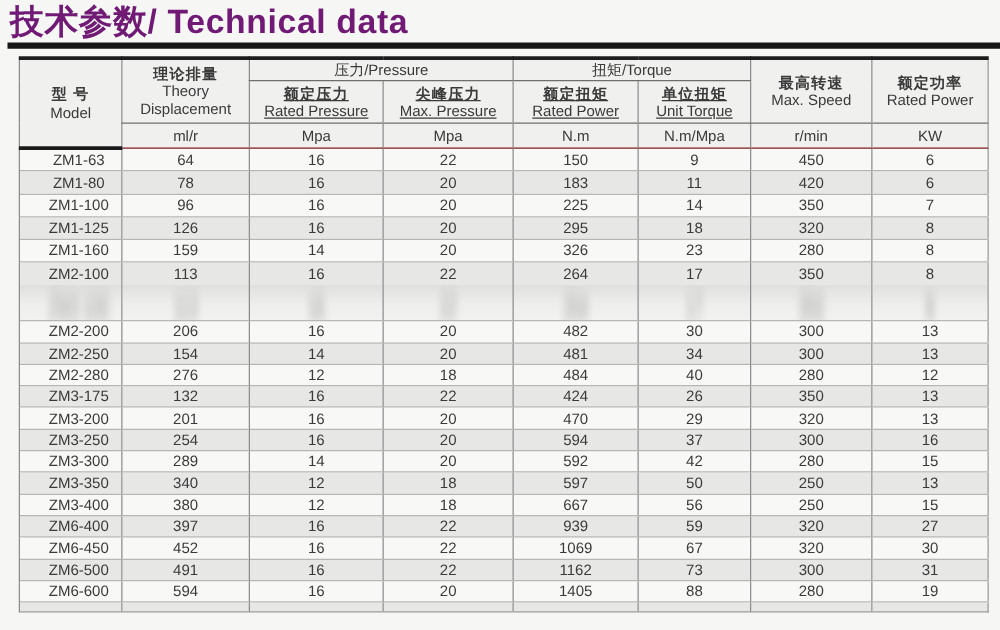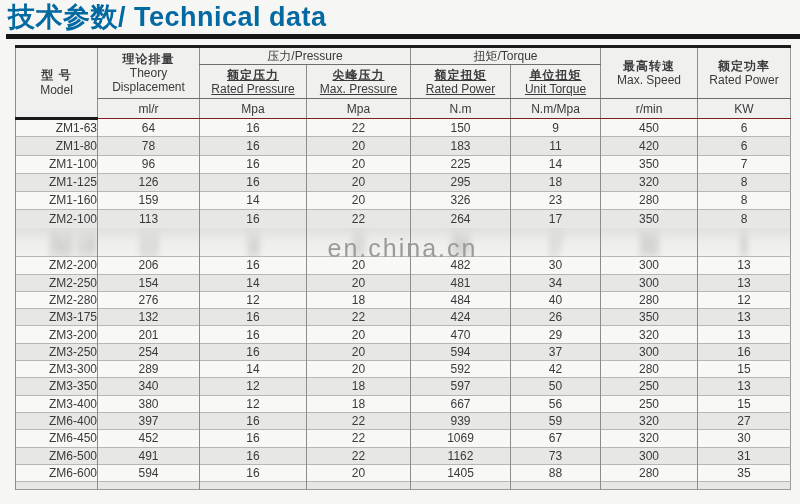--- a/index.html
+++ b/index.html
@@ -2,21 +2,21 @@
 <html><head>
 <meta charset="utf-8">
 <style>
   * { margin:0; padding:0; box-sizing:border-box; }
   html,body { width:800px; height:504px; overflow:hidden; background:#f6f6f5;
               font-family:"Liberation Sans","DejaVu Sans",sans-serif; }
   .page { position:relative; width:800px; height:504px; }
 
   
   .title { padding:3px 0 0 8px; font-size:27px; line-height:29px; font-weight:bold;
-           color:#0369a1; letter-spacing:0.5px; white-space:nowrap; }
+           color:#701a75; letter-spacing:0.5px; white-space:nowrap; }
   .title-bar { margin:2px 0 0 6px; height:5px; background:#161616; }
 
   
   .table-wrap { position:relative; margin:6px 10px 0 15px; }
   table { width:775px; border-collapse:collapse; table-layout:fixed;
           border:1px solid #9a9a9a; border-top:3px solid #1d1d1d;
           font-size:12px; color:#3a3a3a; }
   th, td { border-left:1px solid #8d8d8d; font-weight:normal; text-align:center;
            vertical-align:middle; line-height:1.18; overflow:hidden; }
   thead th { background:#f0f0ef; border-bottom:1px solid #6e6e6e; padding:1px 0; }
@@ -25,21 +25,21 @@
   thead tr.units th { height:20px; border-bottom:1px solid #7f1d1d; }
   th.c-model { border-bottom:3px solid #1a1a1a; }
   .zh { display:block; font-weight:bold; letter-spacing:1px; }
   .en { display:block; font-weight:normal; letter-spacing:0; }
 
   tbody td { border-top:1px solid #b6b6b6; height:18.2px; }
   tbody tr.first td { border-top:none; }
   tbody tr.odd  td { background:#f8f8f7; }
   tbody tr.even td { background:#e7e7e6; }
   tbody tr.sec2 td { height:17.3px; }
-  tbody td.model-cell { text-align:right; padding-left:13px; }
+  tbody td.model-cell { text-align:center; padding-left:13px; }
 
   
   tbody tr.band td { height:29px; border-top:none;
         background:linear-gradient(#e0e0df 0%, #eeeeec 55%, #f2f2f0 100%); }
   .ghost { display:inline-block; color:#4a4a4a; opacity:.55;
            filter:blur(3px); transform:scaleY(2.3) translateY(2px); }
   tbody tr.sliver td { height:8px; background:#e7e7e6; }
 
   .watermark { position:absolute; left:0; top:187px; width:100%; height:32px;
                display:flex; align-items:center; justify-content:center;
@@ -306,31 +306,30 @@
             <td class="value-cell">31</td>
           </tr>
           <tr class="sec2 odd">
             <td class="model-cell">ZM6-600</td>
             <td class="value-cell">594</td>
             <td class="value-cell">16</td>
             <td class="value-cell">20</td>
             <td class="value-cell">1405</td>
             <td class="value-cell">88</td>
             <td class="value-cell">280</td>
-            <td class="value-cell">35</td>
+            <td class="value-cell">19</td>
           </tr>
           <tr class="sliver">
             <td></td>
             <td></td>
             <td></td>
             <td></td>
             <td></td>
             <td></td>
             <td></td>
             <td></td>
           </tr>
         </tbody>
     </table>
 
-    <div class="watermark">en.china.cn</div>
   </div>
 
 </div>
 
 </body></html>

